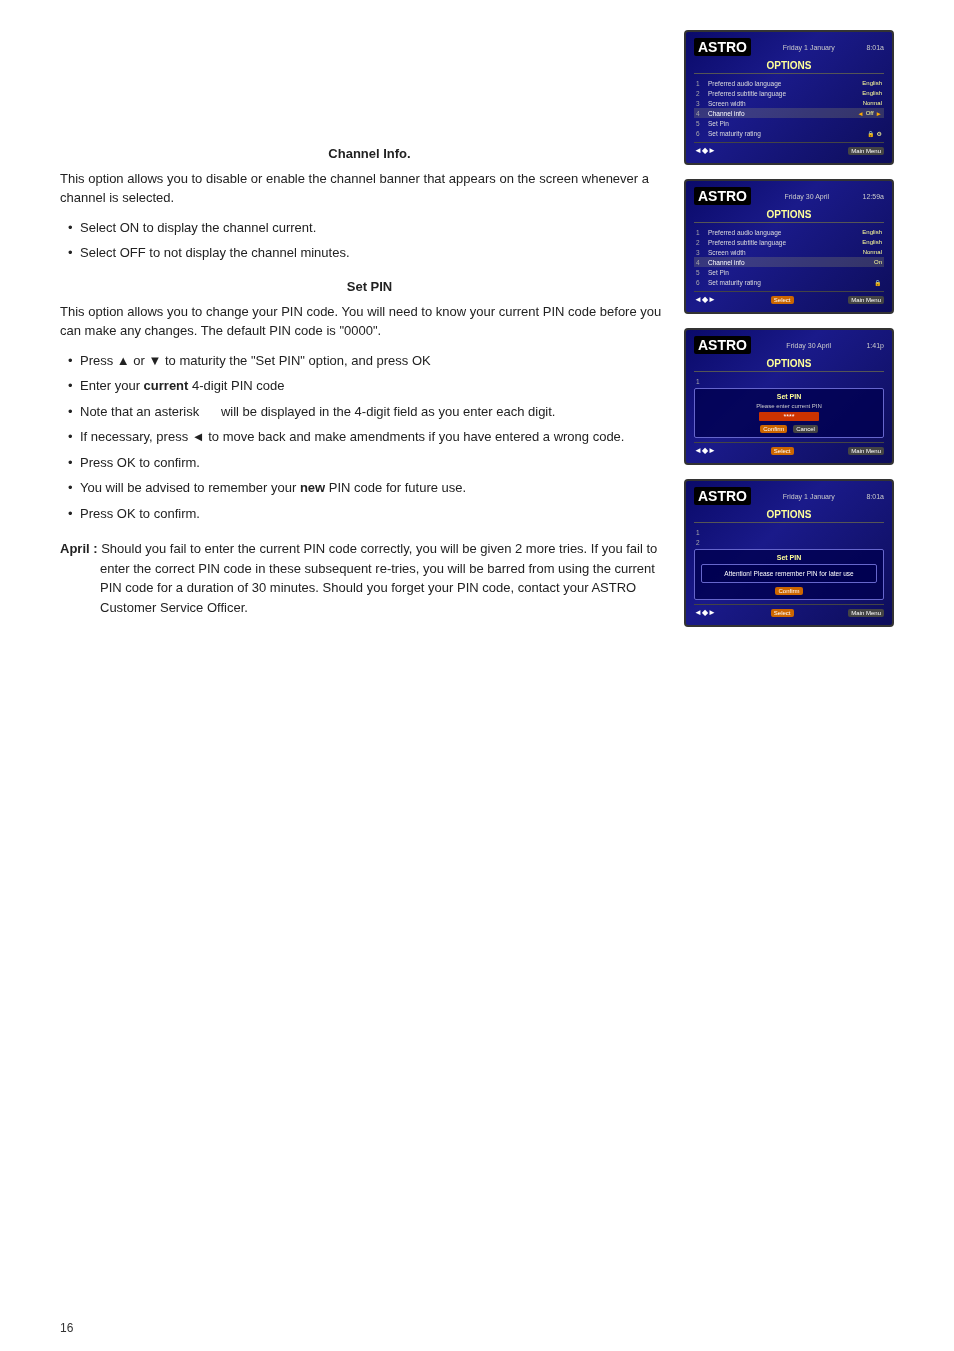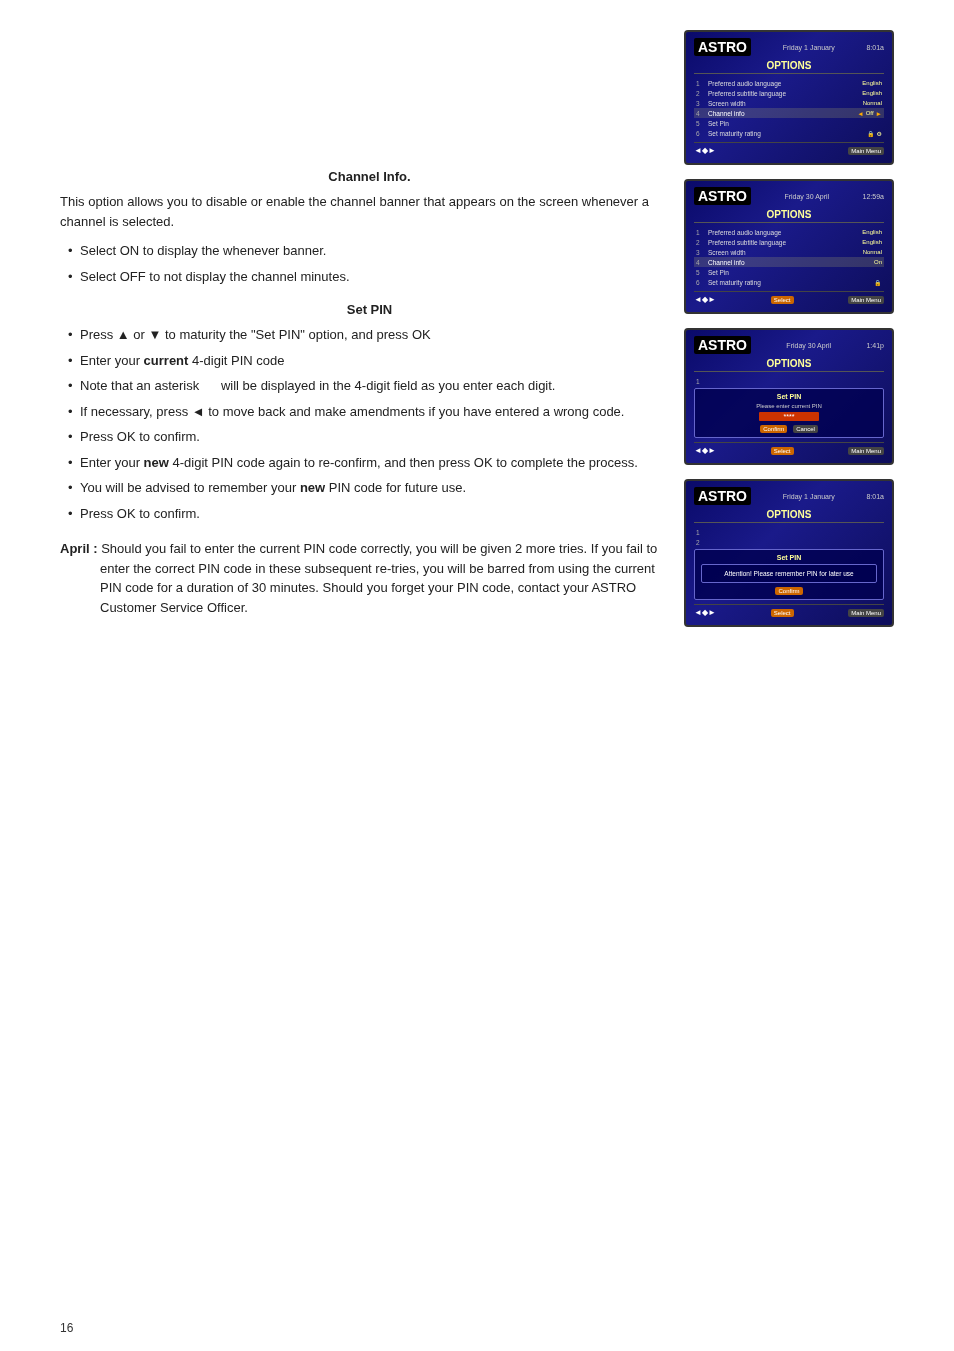--- a/index.html
+++ b/index.html
@@ -258,34 +258,34 @@
 <body>
 
 <div class="page-layout">
   <div class="left-col">
 
     <div class="section-title">Channel Info.</div>
 
     <p class="body-text">This option allows you to disable or enable the channel banner that appears on the screen whenever a channel is selected.</p>
 
     <ul class="bullet-list">
-      <li>Select ON to display the whenever banner.</li>
+      <li>Select ON to display the channel current.</li>
       <li>Select OFF to not display the channel minutes.</li>
     </ul>
 
     <div class="section-title">Set PIN</div>
 
+    <p class="body-text">This option allows you to change your PIN code. You will need to know your current PIN code before you can make any changes.  The default PIN code is "0000".</p>
 
     <ul class="bullet-list">
       <li>Press ▲ or ▼ to maturity the "Set PIN" option, and press OK</li>
       <li>Enter your <b>current</b> 4-digit PIN code</li>
       <li>Note that an asterisk &nbsp;&nbsp;&nbsp;&nbsp; will be displayed in the 4-digit field as you enter each digit.</li>
       <li>If necessary, press ◄ to move back and make amendments if you have entered a wrong code.</li>
       <li>Press OK to confirm.</li>
-      <li>Enter your <b>new</b> 4-digit PIN code again to re-confirm, and then press OK to complete the process.</li>
       <li>You will be advised to remember your <b>new</b> PIN code for future use.</li>
       <li>Press OK to confirm.</li>
     </ul>
 
     <p class="note-block">
       <b>April :</b>  Should you fail to enter the current PIN code correctly, you will be given 2 more tries.  If you fail to enter the correct PIN code in these subsequent re-tries, you will be barred from using the current PIN code for a duration of 30 minutes.  Should you forget your PIN code, contact your ASTRO Customer Service Officer.
     </p>
 
   </div>
 

